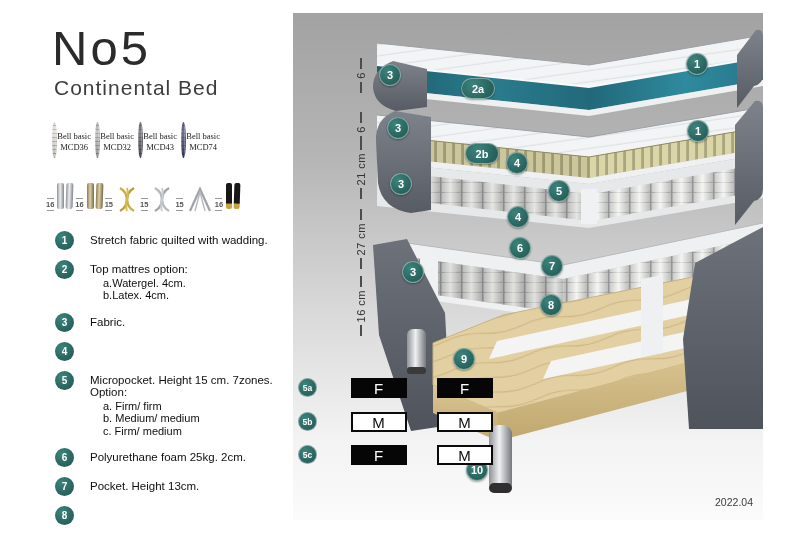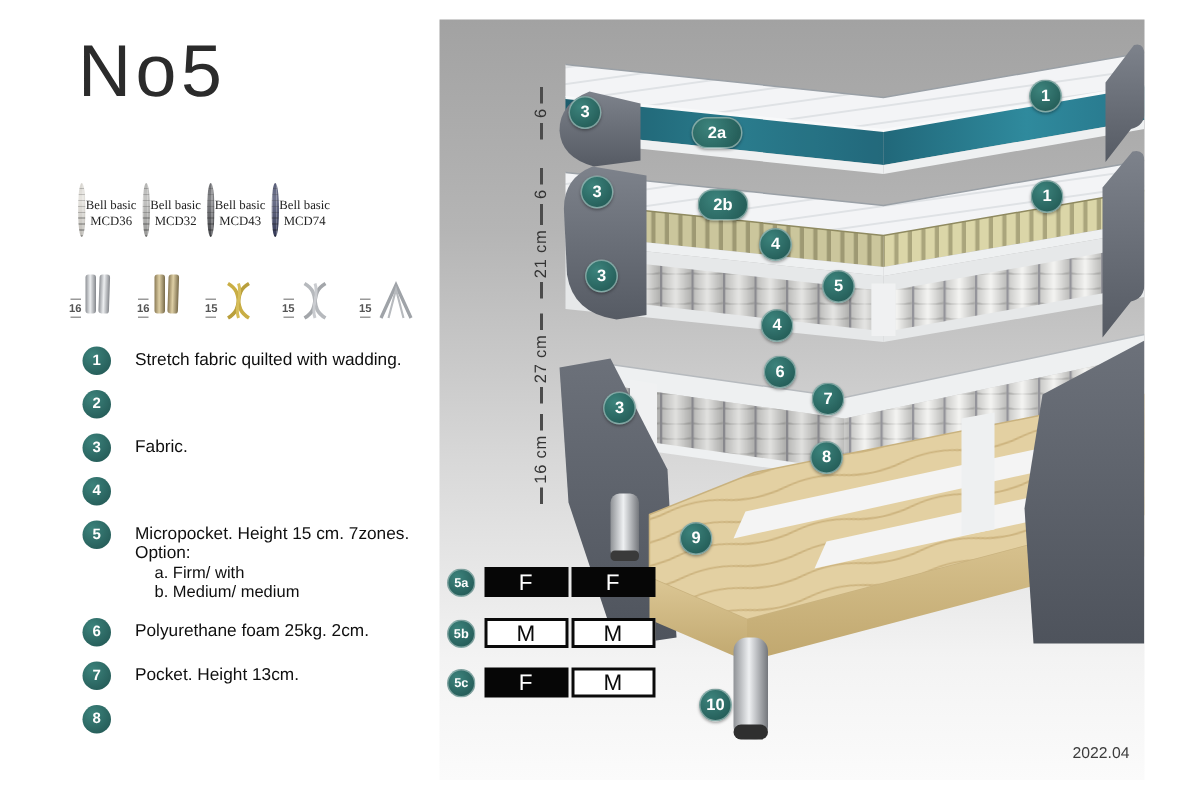--- a/index.html
+++ b/index.html
@@ -12,21 +12,21 @@
              letter-spacing:1px;color:#3d3d3d;}
   .swatches{position:absolute;left:52px;top:122px;display:flex;gap:4px;}
   .swatch-item{width:39px;display:flex;flex-direction:row;align-items:center;font-family:Liberation Serif, serif;}
   .swatch{width:36px;height:36px;border-radius:50%;
           background-image:
             radial-gradient(circle at 32% 28%, rgba(255,255,255,.28), rgba(0,0,0,.15)),
             repeating-linear-gradient(0deg, rgba(0,0,0,.25) 0 1px, transparent 1px 4px),
             repeating-linear-gradient(90deg, rgba(255,255,255,.28) 0 1px, transparent 1px 3px);}
   .swatch.plain{background-image:none;border:1px solid #cfcfcf;}
   .swatch-label{margin-top:4px;font-size:8.5px;line-height:1.25;text-align:center;color:#222;white-space:nowrap;}
-  .legs-row{position:absolute;left:46px;top:183px;display:flex;align-items:flex-end;gap:18px;}
+  .legs-row{position:absolute;left:46px;top:183px;display:flex;align-items:flex-end;gap:2px;}
   .leg-item{display:flex;align-items:flex-end;gap:3px;}
   .leg-meas{display:flex;flex-direction:column;align-items:center;}
   .ldash{width:7px;height:1px;background:#999;margin:2px 0;}
   .leg-num{font-size:7.5px;font-weight:bold;color:#555;line-height:1;}
   .cyl{display:inline-block;width:7px;height:26px;border-radius:2px;
        background:linear-gradient(90deg,#8e9196,#eceef0 45%,#83868b);}
   .cyl+.cyl{margin-left:2px;transform:rotate(2deg);}
   .cyl.brass{background:linear-gradient(90deg,#8a7a55,#decfa5 45%,#776a4a);}
   .cyl.blackgold{width:6px;background:linear-gradient(180deg,#17171a 0 78%,#c9a23c 80% 100%);}
   .features{position:absolute;left:55px;top:231px;width:230px;}
@@ -47,38 +47,39 @@
   .badge{position:absolute;width:22px;height:22px;border-radius:50%;
          background:radial-gradient(circle at 35% 30%, #3c837c, #26605b 75%);
          border:1px solid rgba(255,255,255,.4);box-sizing:border-box;
          color:#fff;font-size:11px;font-weight:bold;display:flex;align-items:center;justify-content:center;
          box-shadow:0 1px 2px rgba(0,0,0,.35);}
   .pill{position:absolute;width:34px;height:21px;border-radius:11px;
         background:radial-gradient(circle at 35% 30%, #3c837c, #26605b 80%);
         border:1px solid rgba(255,255,255,.4);box-sizing:border-box;
         color:#fff;font-size:11px;font-weight:bold;display:flex;align-items:center;justify-content:center;
         box-shadow:0 1px 2px rgba(0,0,0,.35);}
-  .firm-row{position:absolute;left:5px;display:flex;align-items:center;}
+  .firm-row{position:absolute;left:5px;display:flex;gap:28px;}
   .firm-badge{width:19px;height:19px;border-radius:50%;margin-right:6px;
         background:radial-gradient(circle at 35% 30%, #3c837c, #275f5b 75%);
         color:#fff;font-size:8.5px;font-weight:bold;display:flex;align-items:center;justify-content:center;
         border:1px solid rgba(255,255,255,.4);box-sizing:border-box;}
   .firm-cell{width:56px;height:20px;box-sizing:border-box;margin-right:2px;
         font-size:15px;display:flex;align-items:center;justify-content:center;letter-spacing:1px;}
   .firm-cell.dark{background:#060606;color:#fff;}
   .firm-cell.light{background:#fff;color:#0a0a0a;border:2px solid #0a0a0a;}
   .version{position:absolute;left:395px;top:483px;width:65px;text-align:right;
            font-size:10.5px;color:#3c3c3c;}
 </style>
 </head>
 <body>
 
 <div class="stage">
 
   <div class="brand-title">No5</div>
+  <div class="brand-sub">Continental Bed</div>
 
   <div class="swatches">
     <div class="swatch-item">
       <div class="swatch" style="background-color:#dedbd4;"></div>
       <div class="swatch-label">
           <div>Bell basic</div>
           <div>MCD36</div>
         </div>
     </div>
     <div class="swatch-item">
@@ -166,34 +167,41 @@
     </div>
   </div>
 
   <div class="features">
     <div class="feature">
       <div class="fnum">1</div>
       <div class="ftext">Stretch fabric quilted with wadding.</div>
     </div>
     <div class="feature">
       <div class="fnum">2</div>
+      <div class="ftext"><span>Top mattres option:</span>
+        <div class="fsub">
+          <div>a.Watergel. 4cm.</div>
+          <div>b.Latex. 4cm.</div>
+        </div>
+      </div>
     </div>
     <div class="feature">
       <div class="fnum">3</div>
       <div class="ftext">Fabric.</div>
     </div>
     <div class="feature">
       <div class="fnum">4</div>
     </div>
     <div class="feature">
       <div class="fnum">5</div>
       <div class="ftext"><span>Micropocket. Height 15 cm. 7zones. Option:</span>
         <div class="fsub">
-          <div>a. Firm/ with</div>
+          <div>a. Firm/ firm</div>
           <div>b. Medium/ medium</div>
+          <div>c. Firm/ medium</div>
         </div>
       </div>
     </div>
     <div class="feature">
       <div class="fnum">6</div>
       <div class="ftext">Polyurethane foam 25kg. 2cm.</div>
     </div>
     <div class="feature">
       <div class="fnum">7</div>
       <div class="ftext">Pocket. Height 13cm.</div>
@@ -342,21 +350,21 @@
     <div class="dim" style="top:263px;">
         <span class="tick"></span>
         <span class="dim-label">16 cm</span>
         <span class="tick"></span>
       </div>
 
     <div class="badge" style="left:86px;top:51px;">3</div>
     <div class="pill" style="left:168px;top:65px;">2a</div>
     <div class="badge" style="left:393px;top:40px;">1</div>
     <div class="badge" style="left:94px;top:104px;">3</div>
-    <div class="pill" style="left:172px;top:113px;">2b</div>
+    <div class="pill" style="left:172px;top:130px;">2b</div>
     <div class="badge" style="left:394px;top:107px;">1</div>
     <div class="badge" style="left:213px;top:139px;">4</div>
     <div class="badge" style="left:255px;top:167px;">5</div>
     <div class="badge" style="left:97px;top:160px;">3</div>
     <div class="badge" style="left:214px;top:193px;">4</div>
     <div class="badge" style="left:216px;top:224px;">6</div>
     <div class="badge" style="left:248px;top:242px;">7</div>
     <div class="badge" style="left:109px;top:248px;">3</div>
     <div class="badge" style="left:247px;top:281px;">8</div>
     <div class="badge" style="left:160px;top:335px;">9</div>

